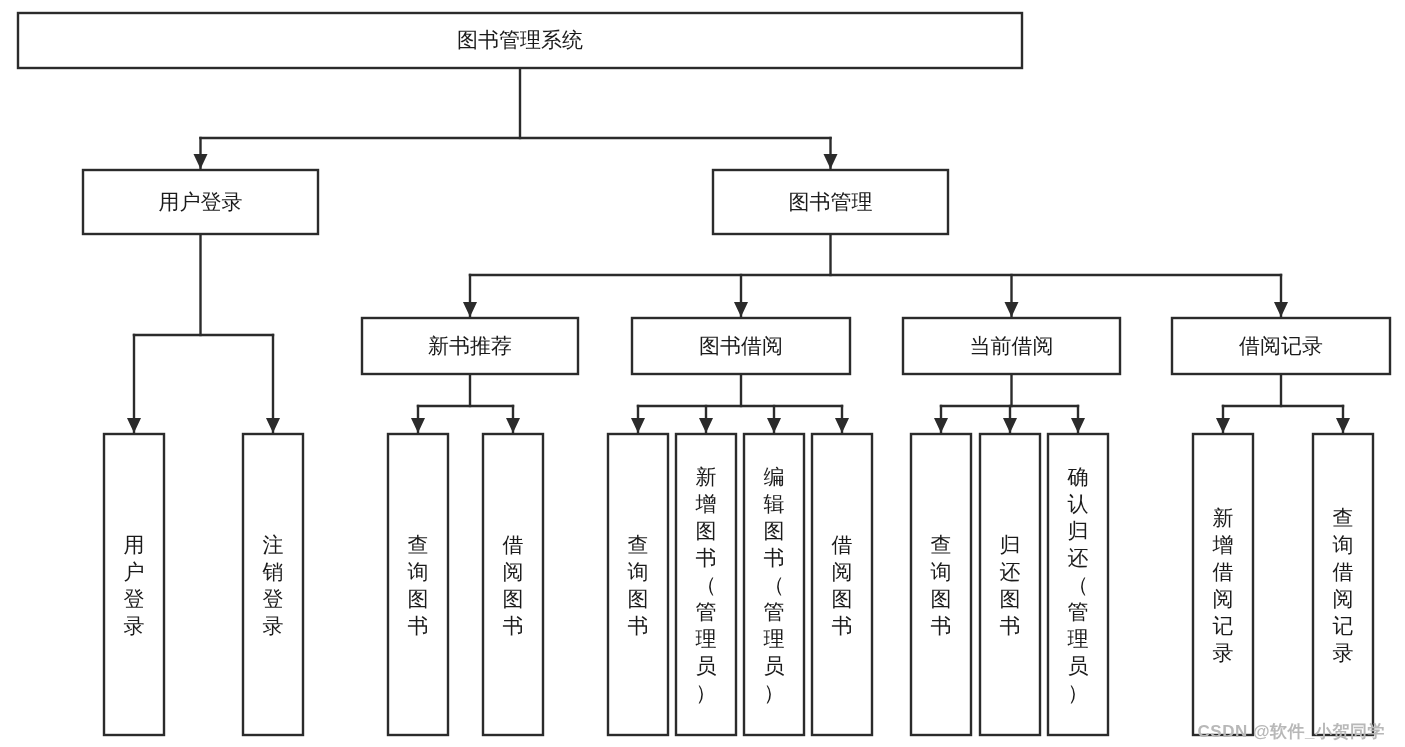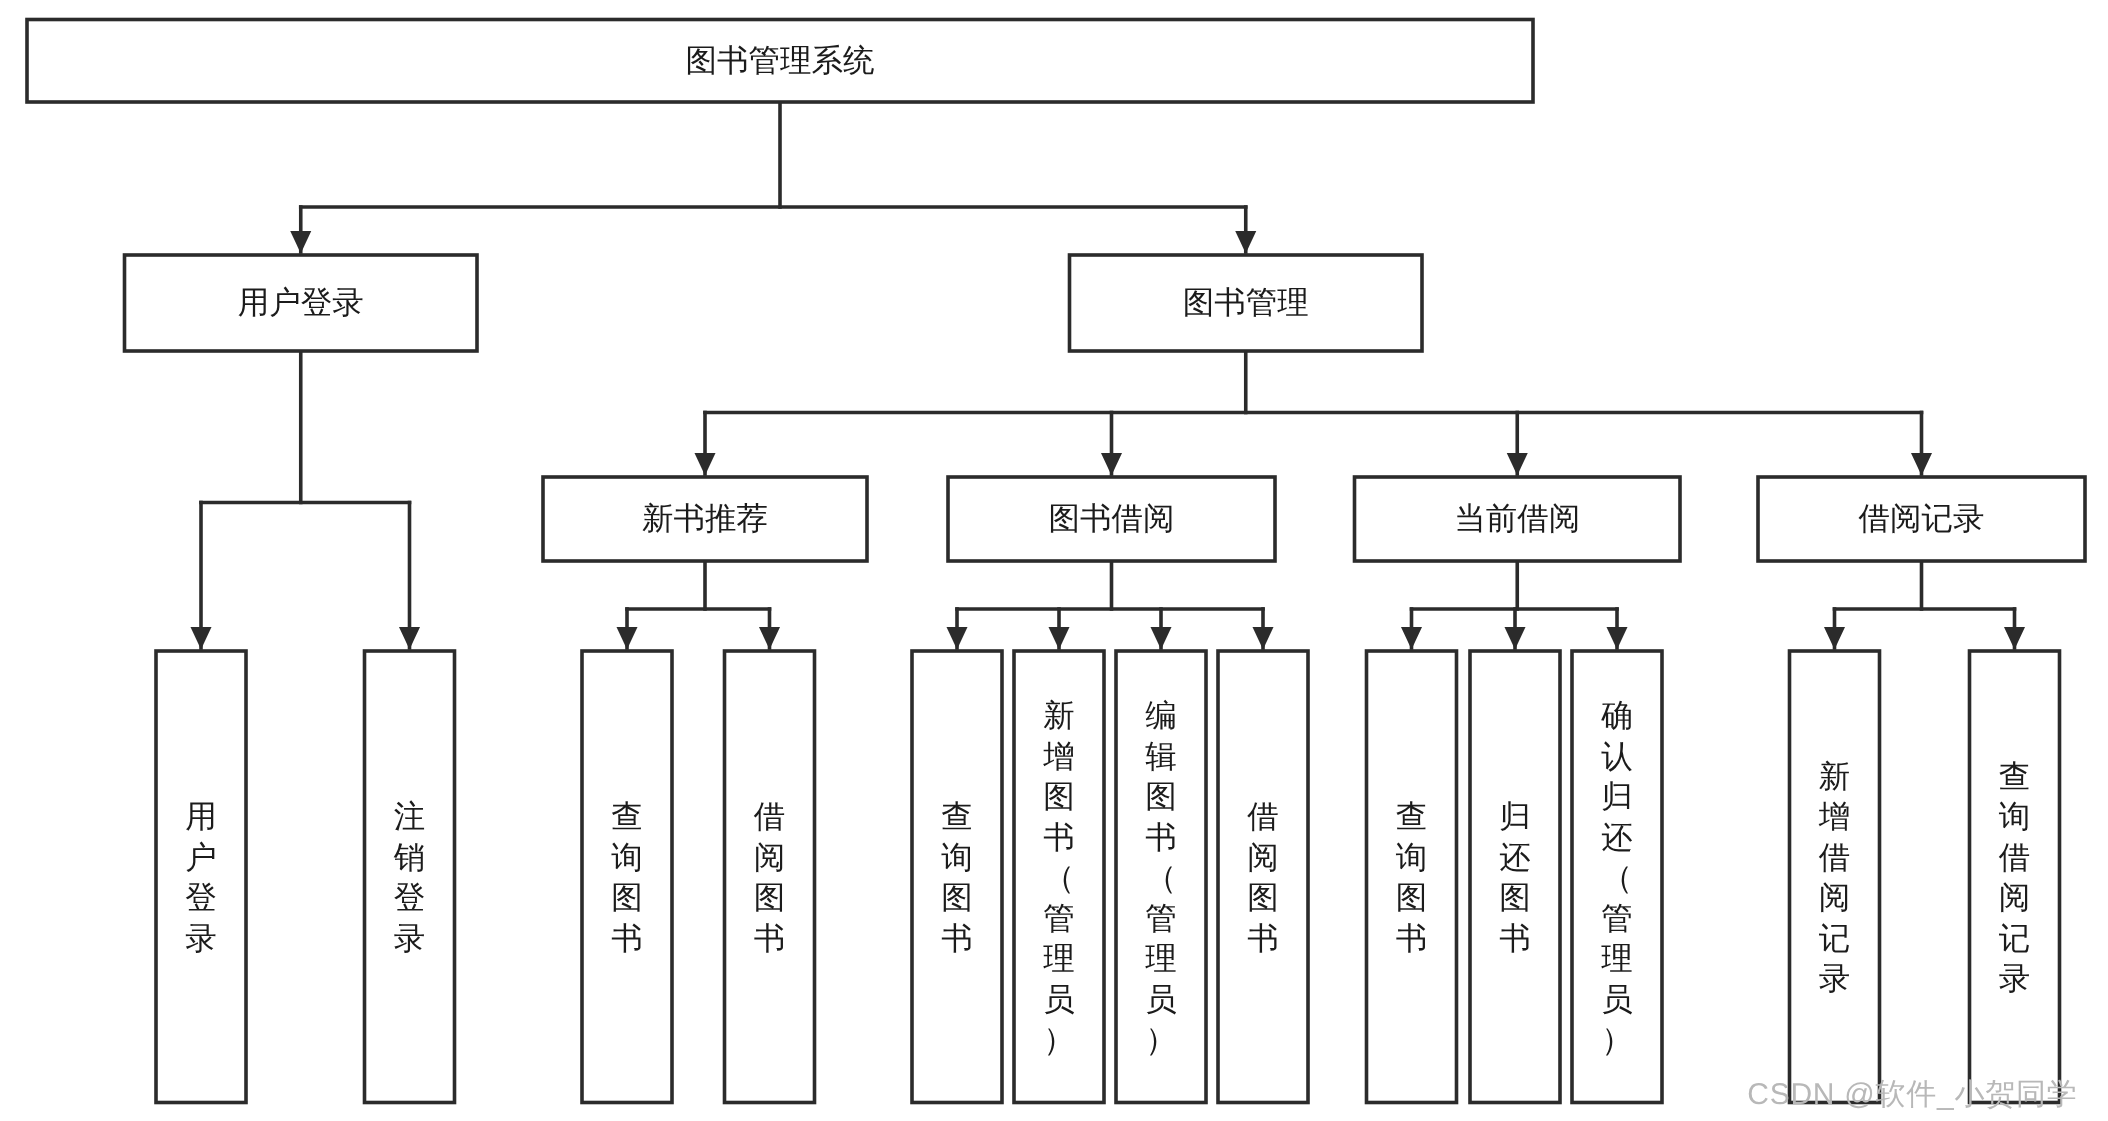--- a/index.html
+++ b/index.html
@@ -53,25 +53,26 @@
     font-family: "Liberation Sans", "DejaVu Sans", sans-serif;
     font-size: 21px;
     fill: #1b1b1b;
     text-anchor: middle;
   }
   .watermark-text {
     position: absolute;
     right: 10px;
     bottom: 4px;
     font-family: "Liberation Sans", "DejaVu Sans", sans-serif;
-    font-size: 20px;
+    font-size: 17px;
     color: #b8b8b8;
     white-space: nowrap;
     letter-spacing: 0.5px;
     user-select: none;
+    font-weight: bold;
   }
 </style>
 </head>
 <body>
 
 <div id="diagram-root">
   <svg class="diagram-canvas" viewBox="0 0 1405 747">
     <g id="connector-layer">
         <line x1="520" y1="68" x2="520" y2="138" class="connector"></line>
         <line x1="200.5" y1="138" x2="830.5" y2="138" class="connector"></line>

